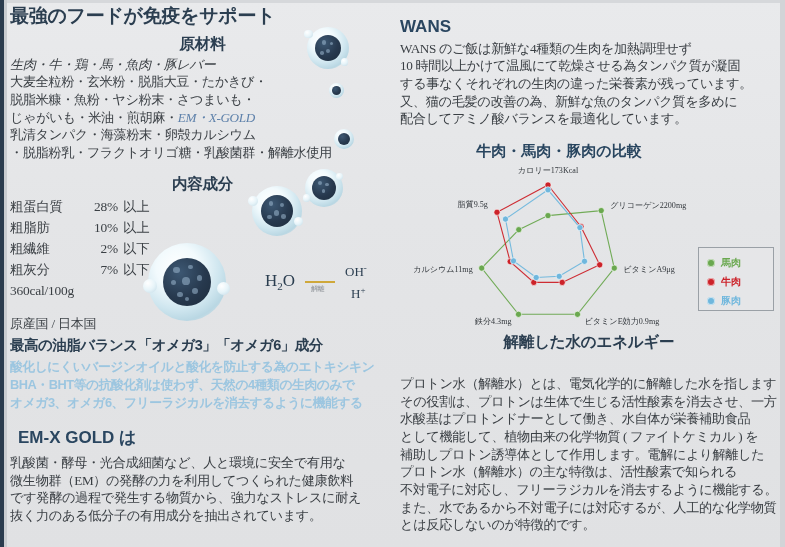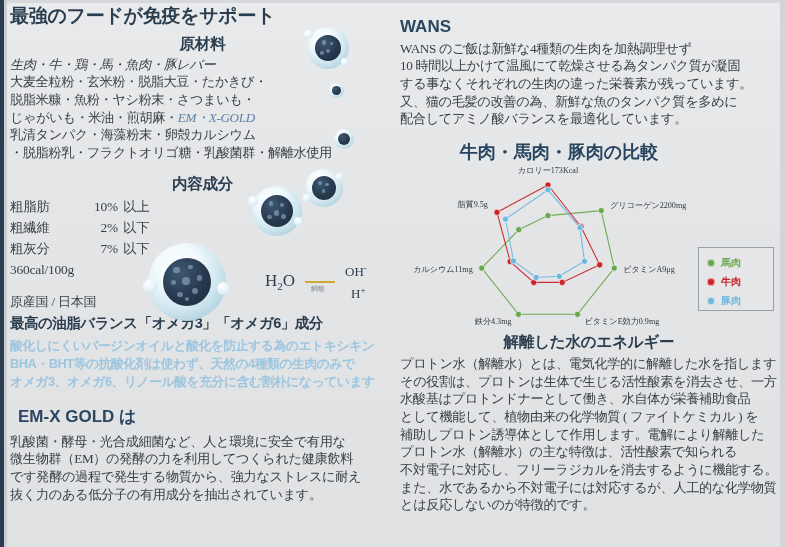--- a/index.html
+++ b/index.html
@@ -32,21 +32,21 @@
   }
   h2.sec-en{
     font-size:17px;font-weight:bold;color:#2a4660;
     margin:0 0 2px 0;line-height:1.15;
   }
   h2.sec-wide{
     font-size:14.5px;font-weight:bold;color:#2b3e50;
     margin:0 0 4px 0;line-height:1.2;letter-spacing:-0.5px;
   }
   h3.cmp{
-    font-size:18px;font-weight:bold;color:#28455f;
+    font-size:15px;font-weight:bold;color:#28455f;
     margin:0;text-align:center;line-height:1.2;
   }
   .body-txt{
     font-size:13.2px;color:#3a3f44;line-height:1.34;
     margin:0;letter-spacing:-0.35px;font-family:"Liberation Serif","DejaVu Serif",serif;
   }
   .ing-hi{color:#5f82ab;font-style:italic;}
   .ing-line{font-size:13.2px;color:#3a3f44;line-height:1.34;letter-spacing:-0.4px;
     font-family:"Liberation Serif","DejaVu Serif",serif;}
   .spec{font-size:13.4px;color:#3a3f44;line-height:1.58;letter-spacing:-0.2px;
@@ -123,32 +123,33 @@
       <div class="ing-line ing-hi">生肉・牛・鶏・馬・魚肉・豚レバー</div>
       <div class="ing-line">大麦全粒粉・玄米粉・脱脂大豆・たかきび・</div>
       <div class="ing-line">脱脂米糠・魚粉・ヤシ粉末・さつまいも・</div>
       <div class="ing-line"><span>じゃがいも・米油・煎胡麻・</span><span class="ing-hi">EM・X-GOLD</span></div>
       <div class="ing-line">乳清タンパク・海藻粉末・卵殻カルシウム</div>
       <div class="ing-line">・脱脂粉乳・フラクトオリゴ糖・乳酸菌群・解離水使用</div>
     </div>
 
     <h2 class="sec" style="margin-top:13px">内容成分</h2>
     <div class="spec" id="spec-rows">
+        <div><span class="lbl">粗蛋白質</span><span class="val">28%</span><span style="margin-left: 5px;">以上</span></div>
         <div><span class="lbl">粗脂肪</span><span class="val">10%</span><span style="margin-left: 5px;">以上</span></div>
         <div><span class="lbl">粗繊維</span><span class="val">2%</span><span style="margin-left: 5px;">以下</span></div>
         <div><span class="lbl">粗灰分</span><span class="val">7%</span><span style="margin-left: 5px;">以下</span></div>
       </div>
     <div class="spec">360cal/100g</div>
     <div class="origin" style="margin-top:13px">原産国 / 日本国</div>
 
     <h2 class="sec-wide" style="margin-top:4px">最高の油脂バランス「オメガ3」「オメガ6」成分</h2>
     <div>
       <div class="omega-txt">酸化しにくいバージンオイルと酸化を防止する為のエトキシキン</div>
       <div class="omega-txt alt">BHA・BHT等の抗酸化剤は使わず、天然の4種類の生肉のみで</div>
-      <div class="omega-txt">オメガ3、オメガ6、リノール酸を充分に含む割朴になっています</div>
+      <div class="omega-txt">オメガ3、オメガ6、フリーラジカルを消去するように機能する</div>
     </div>
 
     <h2 class="sec-en" style="margin-top:16px;margin-left:8px">EM-X GOLD は</h2>
     <div style="margin-top:6px">
       <div class="body-txt">乳酸菌・酵母・光合成細菌など、人と環境に安全で有用な</div>
       <div class="body-txt">微生物群（EM）の発酵の力を利用してつくられた健康飲料</div>
       <div class="body-txt">です発酵の過程で発生する物質から、強力なストレスに耐え</div>
       <div class="body-txt">抜く力のある低分子の有用成分を抽出されています。</div>
     </div>
 
@@ -291,21 +292,21 @@
           </div>
           <div class="lg-row">
             <span class="lg-dot" style="background: rgb(111, 183, 221);"></span>
             <span class="lg-txt" style="color: rgb(111, 183, 221);">豚肉</span>
           </div>
         </div>
     </div>
 
     <div style="position:absolute;left:0;top:316px;width:378px;">
       <h2 class="sec">解離した水のエネルギー</h2>
-      <div style="margin-top:4px">
+      <div style="margin-top:24px">
         <div class="body-txt">プロトン水（解離水）とは、電気化学的に解離した水を指します</div>
         <div class="body-txt">その役割は、プロトンは生体で生じる活性酸素を消去させ、一方</div>
         <div class="body-txt">水酸基はプロトンドナーとして働き、水自体が栄養補助食品</div>
         <div class="body-txt">として機能して、植物由来の化学物質 ( ファイトケミカル ) を</div>
         <div class="body-txt">補助しプロトン誘導体として作用します。電解により解離した</div>
         <div class="body-txt">プロトン水（解離水）の主な特徴は、活性酸素で知られる</div>
         <div class="body-txt">不対電子に対応し、フリーラジカルを消去するように機能する。</div>
         <div class="body-txt">また、水であるから不対電子には対応するが、人工的な化学物質</div>
         <div class="body-txt">とは反応しないのが特徴的です。</div>
       </div>

